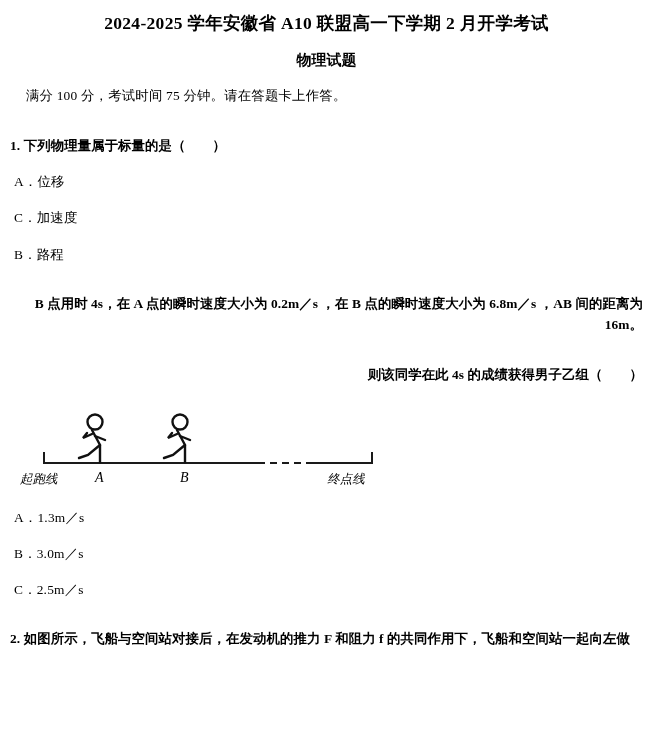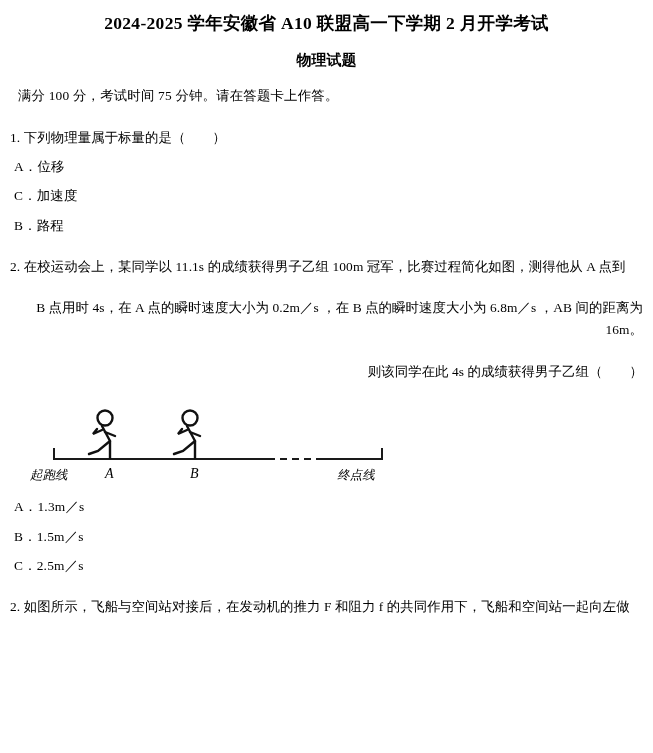--- a/index.html
+++ b/index.html
@@ -36,45 +36,46 @@
     font-size: 15px;
     margin: 14px 0 0 0;
     line-height: 1.35;
   }
   .body-block {
     margin: 0 10px 0 10px;
   }
   p.line {
     font-size: 13.4px;
     line-height: 1.55;
-    margin: 16px 0 0 8px;
+    margin: 16px 0 0 16px;
     letter-spacing: 0.2px;
     white-space: nowrap;
   }
   p.opt {
     font-size: 13.4px;
     line-height: 1.5;
-    margin: 9px 0 0 4px;
+    margin: 16px 0 0 4px;
     letter-spacing: 0.2px;
   }
   p.q {
     font-size: 13.4px;
     line-height: 1.62;
-    margin: 20px 0 0 0;
+    margin: 28px 0 0 0;
     letter-spacing: 0.1px;
+    font-weight: bold;
   }
   .tight {
     margin-top: 7px;
     text-align: right;
   }
   .fig-track {
     position: relative;
     width: 420px;
     height: 92px;
-    margin: 14px 0 0 16px;
+    margin: 14px 0 0 6px;
   }
   .label-cn {
     font-size: 12.5px;
     font-family: "Liberation Serif", "DejaVu Serif", serif;
     font-style: italic;
   }
   svg { display: block; }
 </style>
 </head>
 <body>
@@ -87,21 +88,20 @@
   <div class="body-block">
 
     <p class="line">满分 100 分，考试时间 75 分钟。请在答题卡上作答。</p>
 
 
     <p class="q">1. 下列物理量属于标量的是（　　）</p>
     <p class="opt">A．位移</p>
     <p class="opt">C．加速度</p>
     <p class="opt">B．路程</p>
 
-    <p class="q">2. 在校运动会上，某同学以 11.1s 的成绩获得男子乙组 100m 冠军，比赛过程简化如图，测得他从 A 点到</p>
     <p class="q tight">B 点用时 4s，在 A 点的瞬时速度大小为 0.2m／s ，在 B 点的瞬时速度大小为 6.8m／s ，AB 间的距离为 16m。</p>
     <p class="q tight">则该同学在此 4s 的成绩获得男子乙组（　　）</p>
 
     <div class="fig-track">
       <svg width="420" height="92" viewBox="0 0 420 92">
 
         <line x1="27" y1="63" x2="242" y2="63" stroke="#1a1a1a" stroke-width="2"></line>
         <line x1="242" y1="63" x2="292" y2="63" stroke="#1a1a1a" stroke-width="2" stroke-dasharray="7 5"></line>
         <line x1="292" y1="63" x2="357" y2="63" stroke="#1a1a1a" stroke-width="2"></line>
 
@@ -127,19 +127,19 @@
         </g>
 
         <text x="4" y="83" class="label-cn" font-size="12.5" fill="#000000" font-family="Liberation Serif, serif" font-style="italic">起跑线</text>
         <text x="79" y="82" font-size="14" fill="#000000" font-family="Liberation Serif, serif" font-style="italic">A</text>
         <text x="164" y="82" font-size="14" fill="#000000" font-family="Liberation Serif, serif" font-style="italic">B</text>
         <text x="330" y="83" font-size="12.5" fill="#000000" font-family="Liberation Serif, serif" font-style="italic" text-anchor="middle">终点线</text>
       </svg>
     </div>
 
     <p class="opt">A．1.3m／s</p>
-    <p class="opt">B．1.5m／s</p>
+    <p class="opt">B．3.0m／s</p>
     <p class="opt">C．2.5m／s</p>
 
     <p class="q">2. 如图所示，飞船与空间站对接后，在发动机的推力 F 和阻力 f 的共同作用下，飞船和空间站一起向左做</p>
 
   </div>
 </div>
 
 </body></html>

